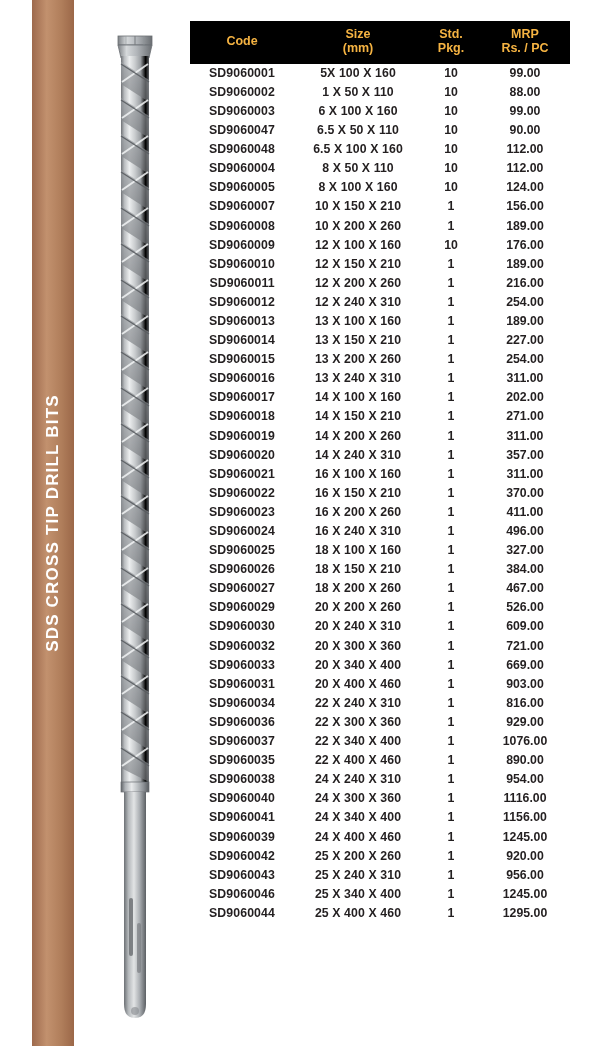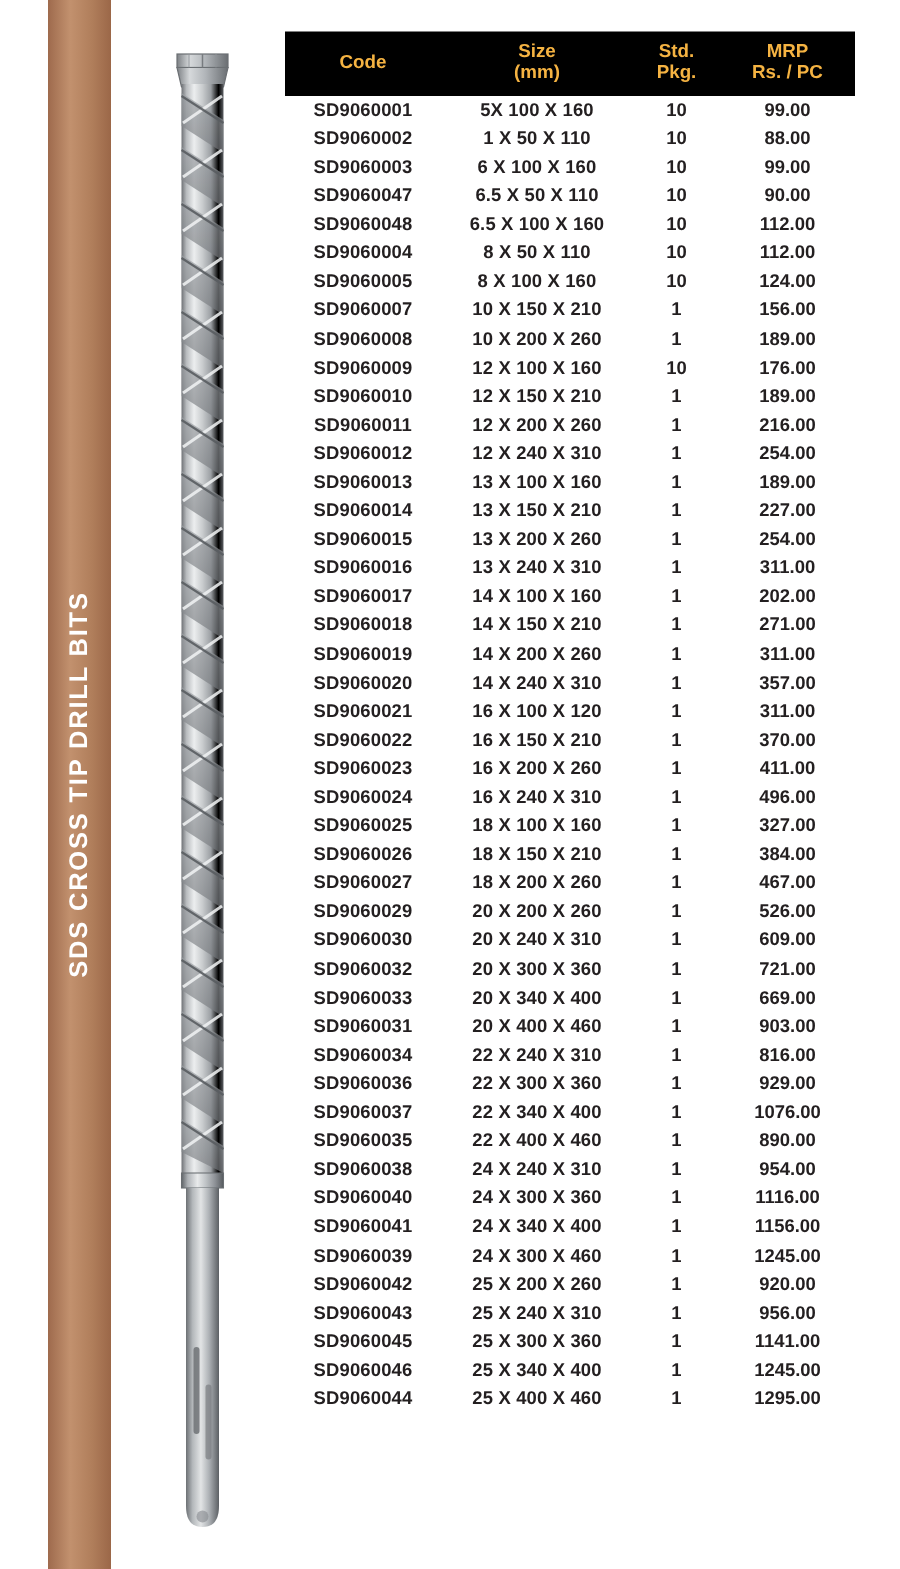--- a/index.html
+++ b/index.html
@@ -389,21 +389,21 @@
           <td class="mrp">311.00</td>
         </tr>
         <tr>
           <td class="code">SD9060020</td>
           <td class="size">14 X 240 X 310</td>
           <td class="pkg">1</td>
           <td class="mrp">357.00</td>
         </tr>
         <tr>
           <td class="code">SD9060021</td>
-          <td class="size">16 X 100 X 120</td>
+          <td class="size">16 X 100 X 160</td>
           <td class="pkg">1</td>
           <td class="mrp">311.00</td>
         </tr>
         <tr>
           <td class="code">SD9060022</td>
           <td class="size">16 X 150 X 210</td>
           <td class="pkg">1</td>
           <td class="mrp">370.00</td>
         </tr>
         <tr>
@@ -503,41 +503,35 @@
           <td class="mrp">1116.00</td>
         </tr>
         <tr>
           <td class="code">SD9060041</td>
           <td class="size">24 X 340 X 400</td>
           <td class="pkg">1</td>
           <td class="mrp">1156.00</td>
         </tr>
         <tr>
           <td class="code">SD9060039</td>
-          <td class="size">24 X 300 X 460</td>
+          <td class="size">24 X 400 X 460</td>
           <td class="pkg">1</td>
           <td class="mrp">1245.00</td>
         </tr>
         <tr>
           <td class="code">SD9060042</td>
           <td class="size">25 X 200 X 260</td>
           <td class="pkg">1</td>
           <td class="mrp">920.00</td>
         </tr>
         <tr>
           <td class="code">SD9060043</td>
           <td class="size">25 X 240 X 310</td>
           <td class="pkg">1</td>
           <td class="mrp">956.00</td>
-        </tr>
-        <tr>
-          <td class="code">SD9060045</td>
-          <td class="size">25 X 300 X 360</td>
-          <td class="pkg">1</td>
-          <td class="mrp">1141.00</td>
         </tr>
         <tr>
           <td class="code">SD9060046</td>
           <td class="size">25 X 340 X 400</td>
           <td class="pkg">1</td>
           <td class="mrp">1245.00</td>
         </tr>
         <tr>
           <td class="code">SD9060044</td>
           <td class="size">25 X 400 X 460</td>

